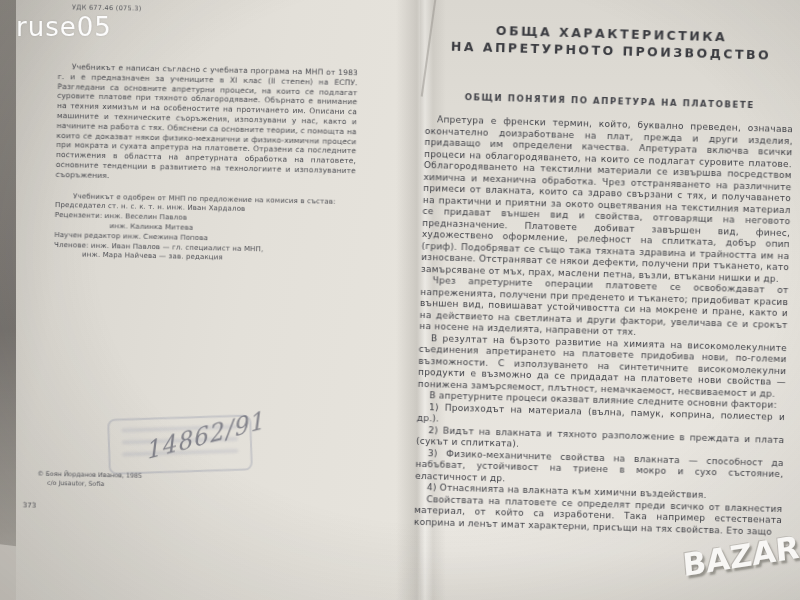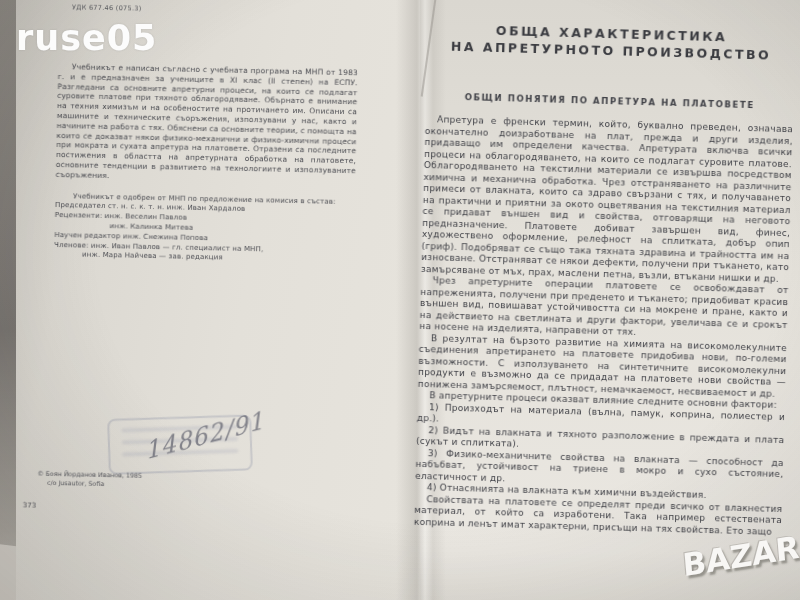--- a/index.html
+++ b/index.html
@@ -50,21 +50,21 @@
     transform:rotate(1.6deg);transform-origin:0 0;color:#3e3f45;filter:blur(0.25px);}
   .chapter-title{text-align:center;font-size:12.5px;font-weight:bold;
     letter-spacing:2.5px;line-height:17px;color:#3b3c41;margin-top:4px;}
   .section-heading{margin-top:37px;text-align:center;font-size:8.5px;font-weight:bold;
     letter-spacing:1.6px;color:#404147;}
   .body-text{margin-top:13px;font-size:9px;line-height:11.5px;text-align:justify;
     letter-spacing:0.25px;}
   .body-text p{margin:0;text-indent:12px;}
 
   
-  .wm-ruse{position:absolute;left:16px;top:18px;font-size:35px;font-weight:bold;
+  .wm-ruse{position:absolute;left:16px;top:12px;font-size:26px;font-weight:normal;
     color:#fdfdfd;letter-spacing:1px;opacity:0.97;
     text-shadow:0 0 2px rgba(120,120,120,0.35);}
   .wm-bazar{position:absolute;left:682px;top:538px;font-size:31px;font-weight:800;
     color:#f8f7f5;transform:rotate(-9deg) skewX(-4deg);
     text-shadow:2px 3px 2px rgba(95,92,86,0.55),-1px -1px 0 rgba(95,92,86,0.25);}
 </style>
 </head>
 <body>
 
 <div class="photo">

